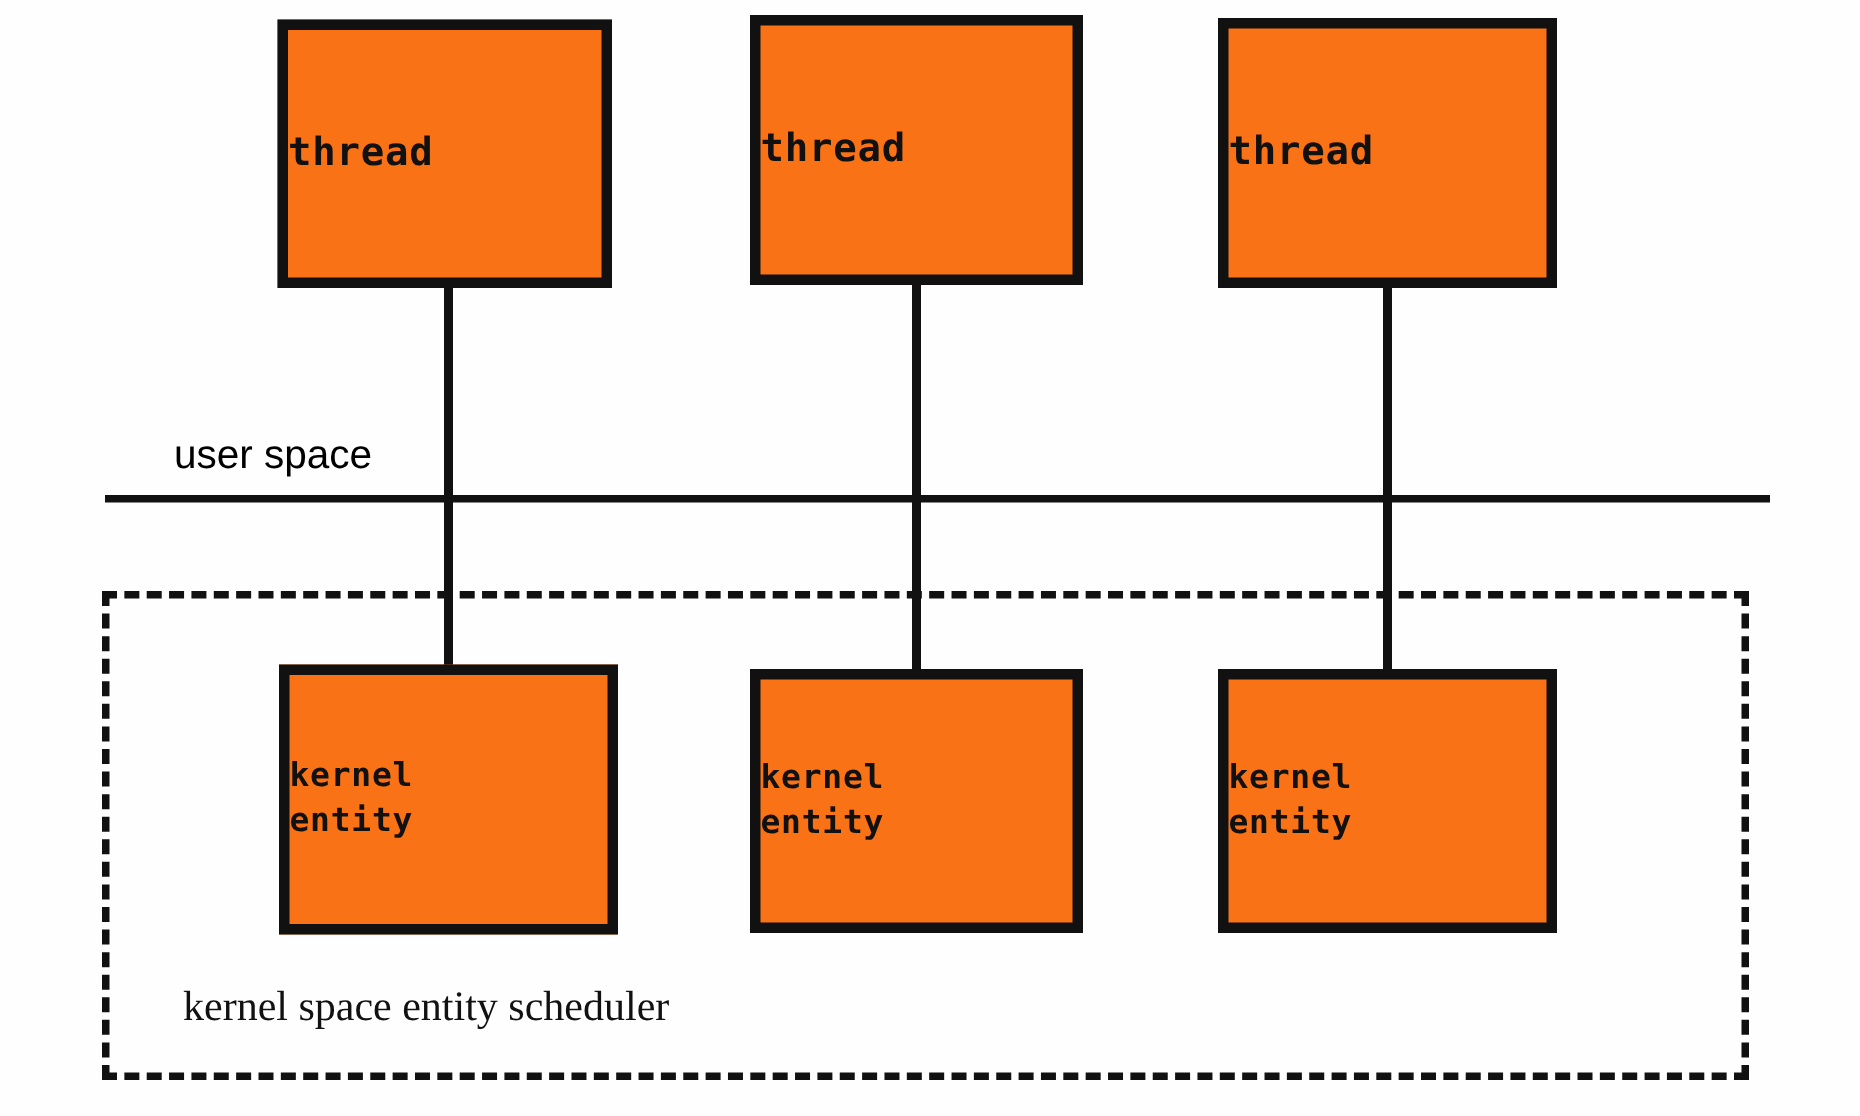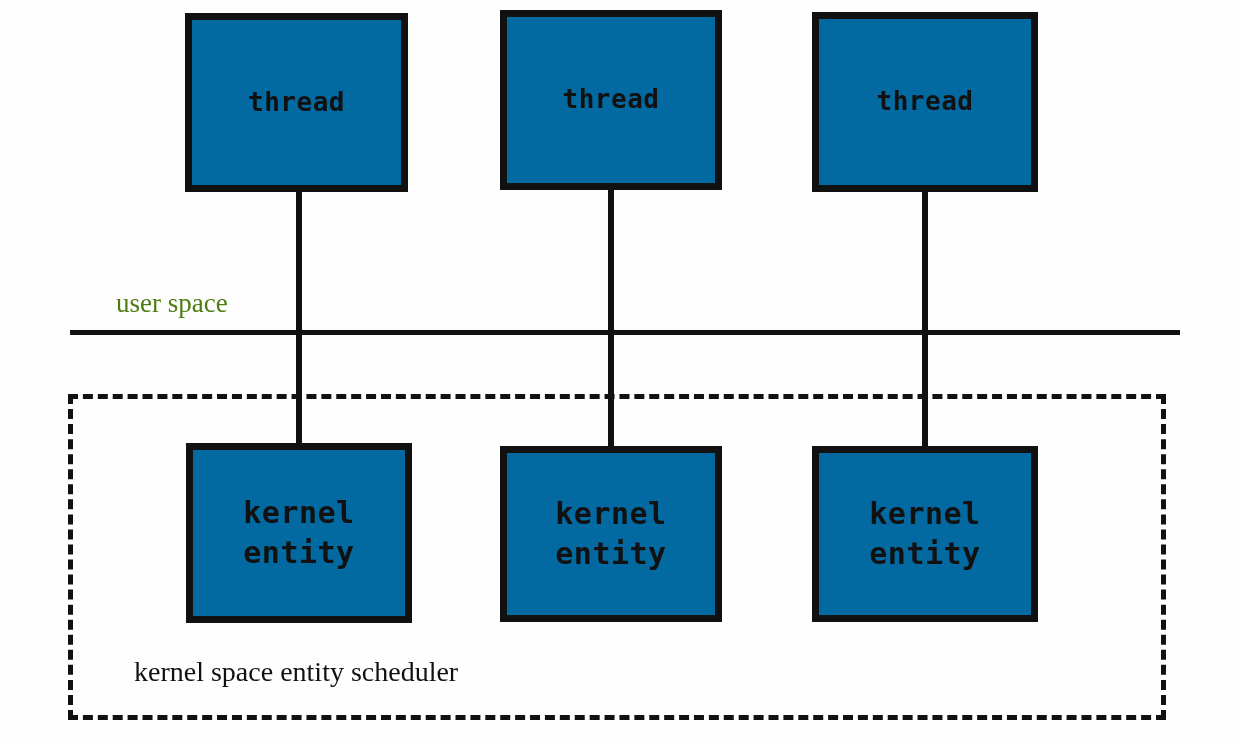--- a/index.html
+++ b/index.html
@@ -18,60 +18,59 @@
     height: 744px;
     background: #fefefe;
     overflow: hidden;
   }
 
   
   .node-box {
     position: absolute;
     box-sizing: border-box;
     border: 7px solid #111111;
-    background: #0369a1;
+    background: #f97316;
     display: flex;
     align-items: center;
-    justify-content: center;
     z-index: 5;
   }
   .node-label {
     font-family: "DejaVu Sans Mono", "Liberation Mono", monospace;
     font-weight: 700;
     color: #111111;
     text-align: center;
     letter-spacing: 0.5px;
     line-height: 1.35;
     white-space: pre-line;
   }
   .thread-label { font-size: 26px; }
-  .entity-label { font-size: 30px; }
+  .entity-label { font-size: 22px; }
 
   
   .connector {
     position: absolute;
     width: 6px;
     background: #111111;
     z-index: 2;
   }
 
   
   .boundary-line {
     position: absolute;
     height: 5px;
     background: #111111;
     z-index: 3;
   }
 
   
   .space-label {
     position: absolute;
-    font-family: Liberation Serif, serif;
+    font-family: Liberation Sans, sans-serif;
     font-size: 27px;
-    color: #4d7c0f;
+    color: #000000;
     white-space: nowrap;
     z-index: 6;
   }
 
   
   .scheduler-region {
     position: absolute;
     box-sizing: border-box;
     border: 5px dashed #111111;
     background: transparent;
@@ -117,15 +116,15 @@
   </div>
   <div class="node-box" id="entity-box-1" style="left: 500px; top: 446px; width: 222px; height: 176px;">
     <span class="node-label entity-label">kernel
 entity</span>
   </div>
   <div class="node-box" id="entity-box-2" style="left: 812px; top: 446px; width: 226px; height: 176px;">
     <span class="node-label entity-label">kernel
 entity</span>
   </div>
 
-  <div class="scheduler-caption" id="scheduler-caption" style="left: 122px; top: 656px; margin-left: 12px;">kernel space entity scheduler</div>
+  <div class="scheduler-caption" id="scheduler-caption" style="left: 122px; top: 656px;">kernel space entity scheduler</div>
 
 </div>
 
 </body></html>

